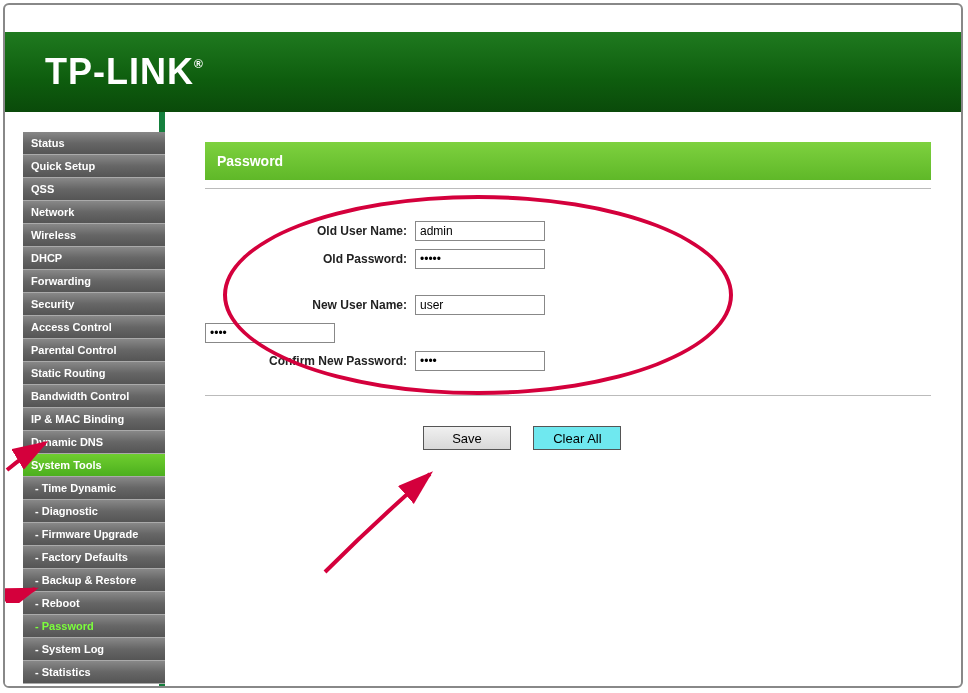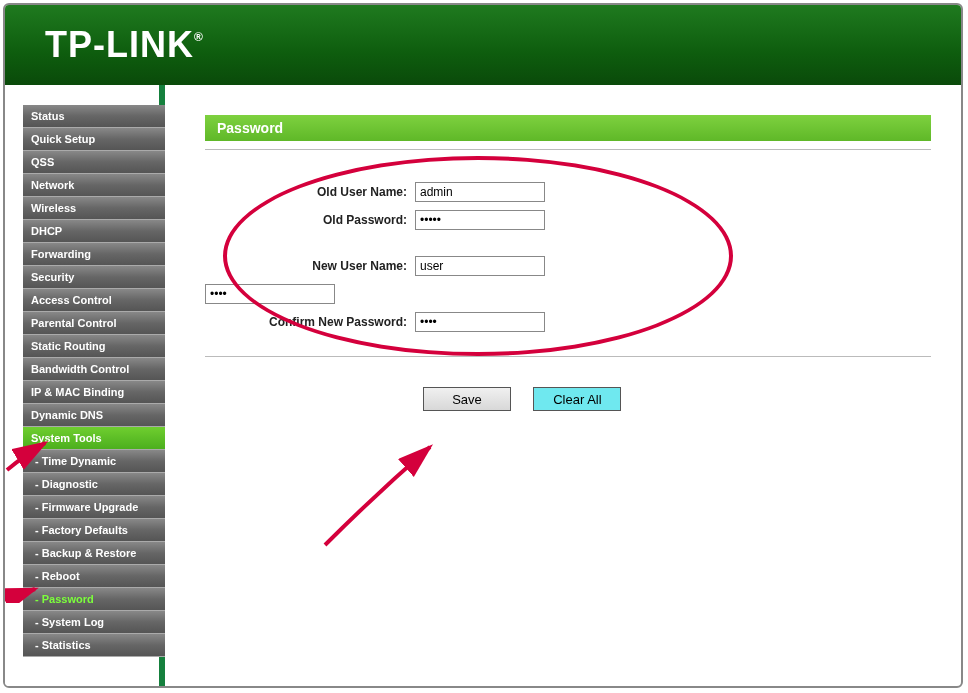--- a/index.html
+++ b/index.html
@@ -20,20 +20,21 @@
     overflow: hidden;
     position: relative;
     background: #fff;
   }
   .header {
     height: 80px;
     background: linear-gradient(to bottom, #1f7a1f 0%, #0e5d0e 60%, #0a4a0a 100%);
     padding-left: 40px;
     display: flex;
     align-items: center;
+    margin-top: 27px;
   }
   .logo {
     color: #fff;
     font-size: 36px;
     font-weight: 900;
     letter-spacing: 1px;
     font-family: Arial Black, Arial, sans-serif;
   }
   .logo sup {
     font-size: 12px;
@@ -85,21 +86,21 @@
   .main {
     flex: 1;
     padding: 30px 30px 0 40px;
     position: relative;
   }
   .title-bar {
     background: linear-gradient(to bottom, #7ed13f 0%, #5fb828 100%);
     color: #fff;
     font-weight: bold;
     font-size: 14px;
-    padding: 5px 12px;
+    padding: 11px 12px;
   }
   .divider {
     border: none;
     border-top: 1px solid #bbb;
     margin-top: 8px;
     margin-bottom: 30px;
   }
   .form-block {
     position: relative;
   }

